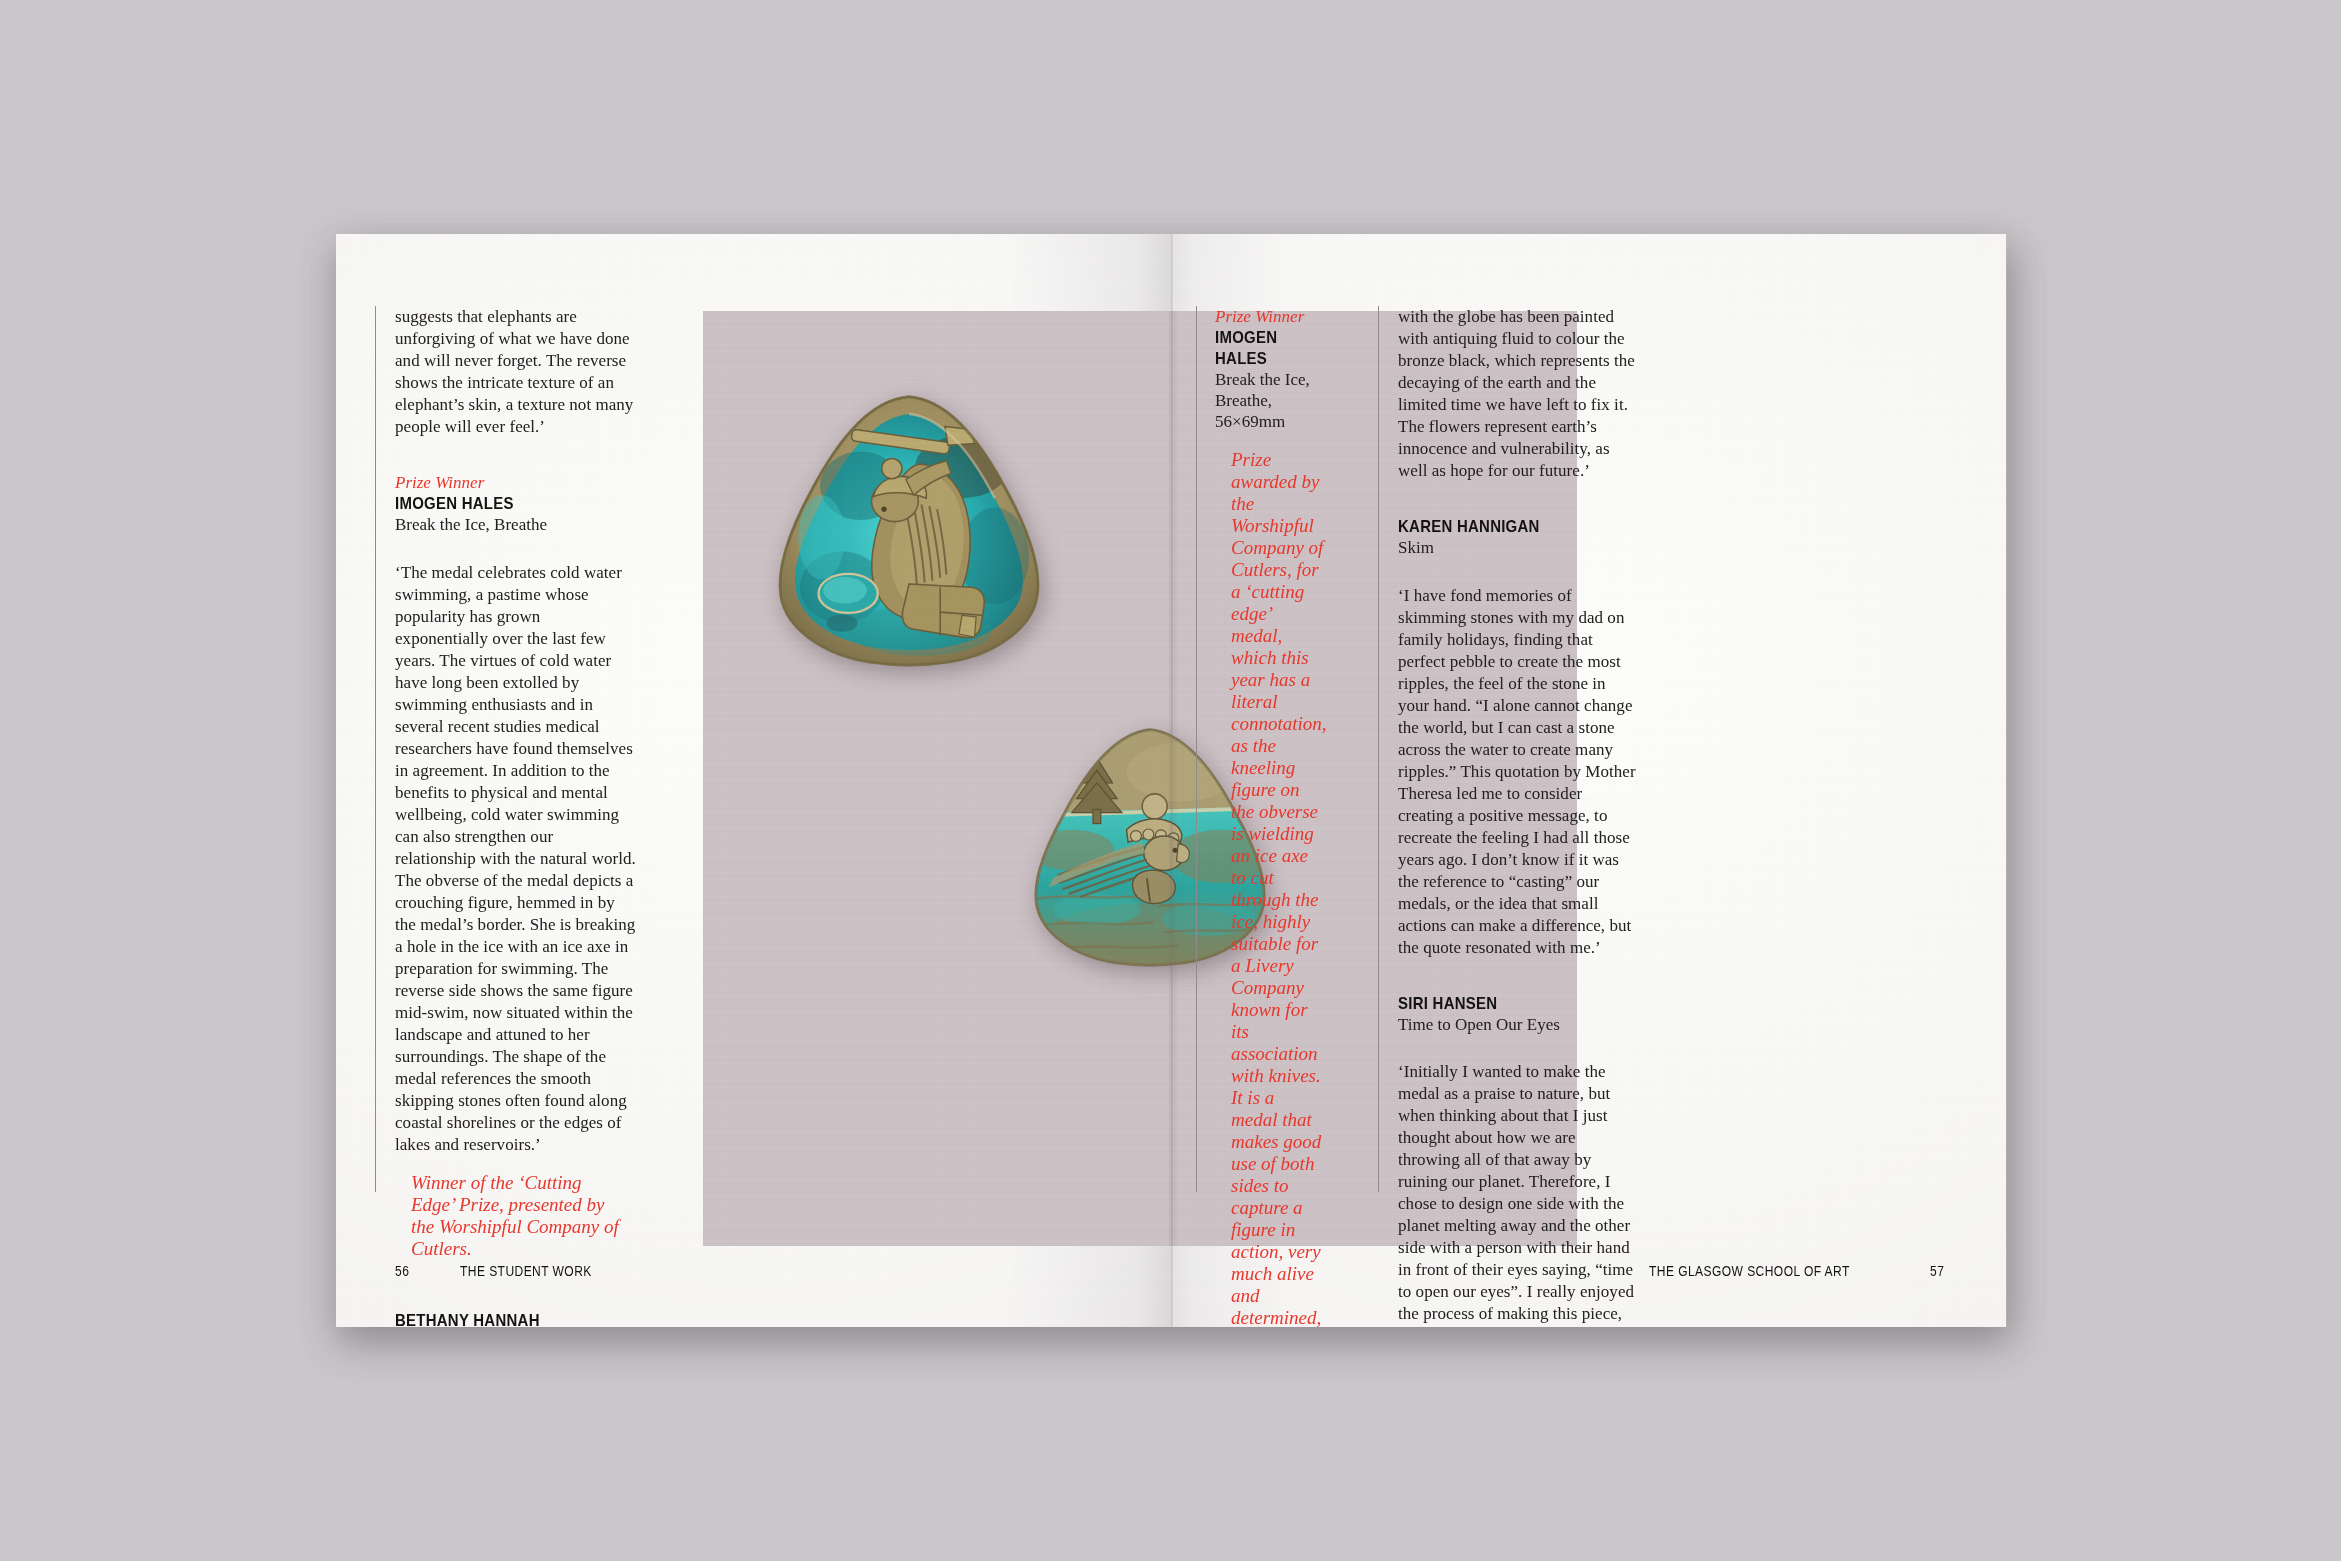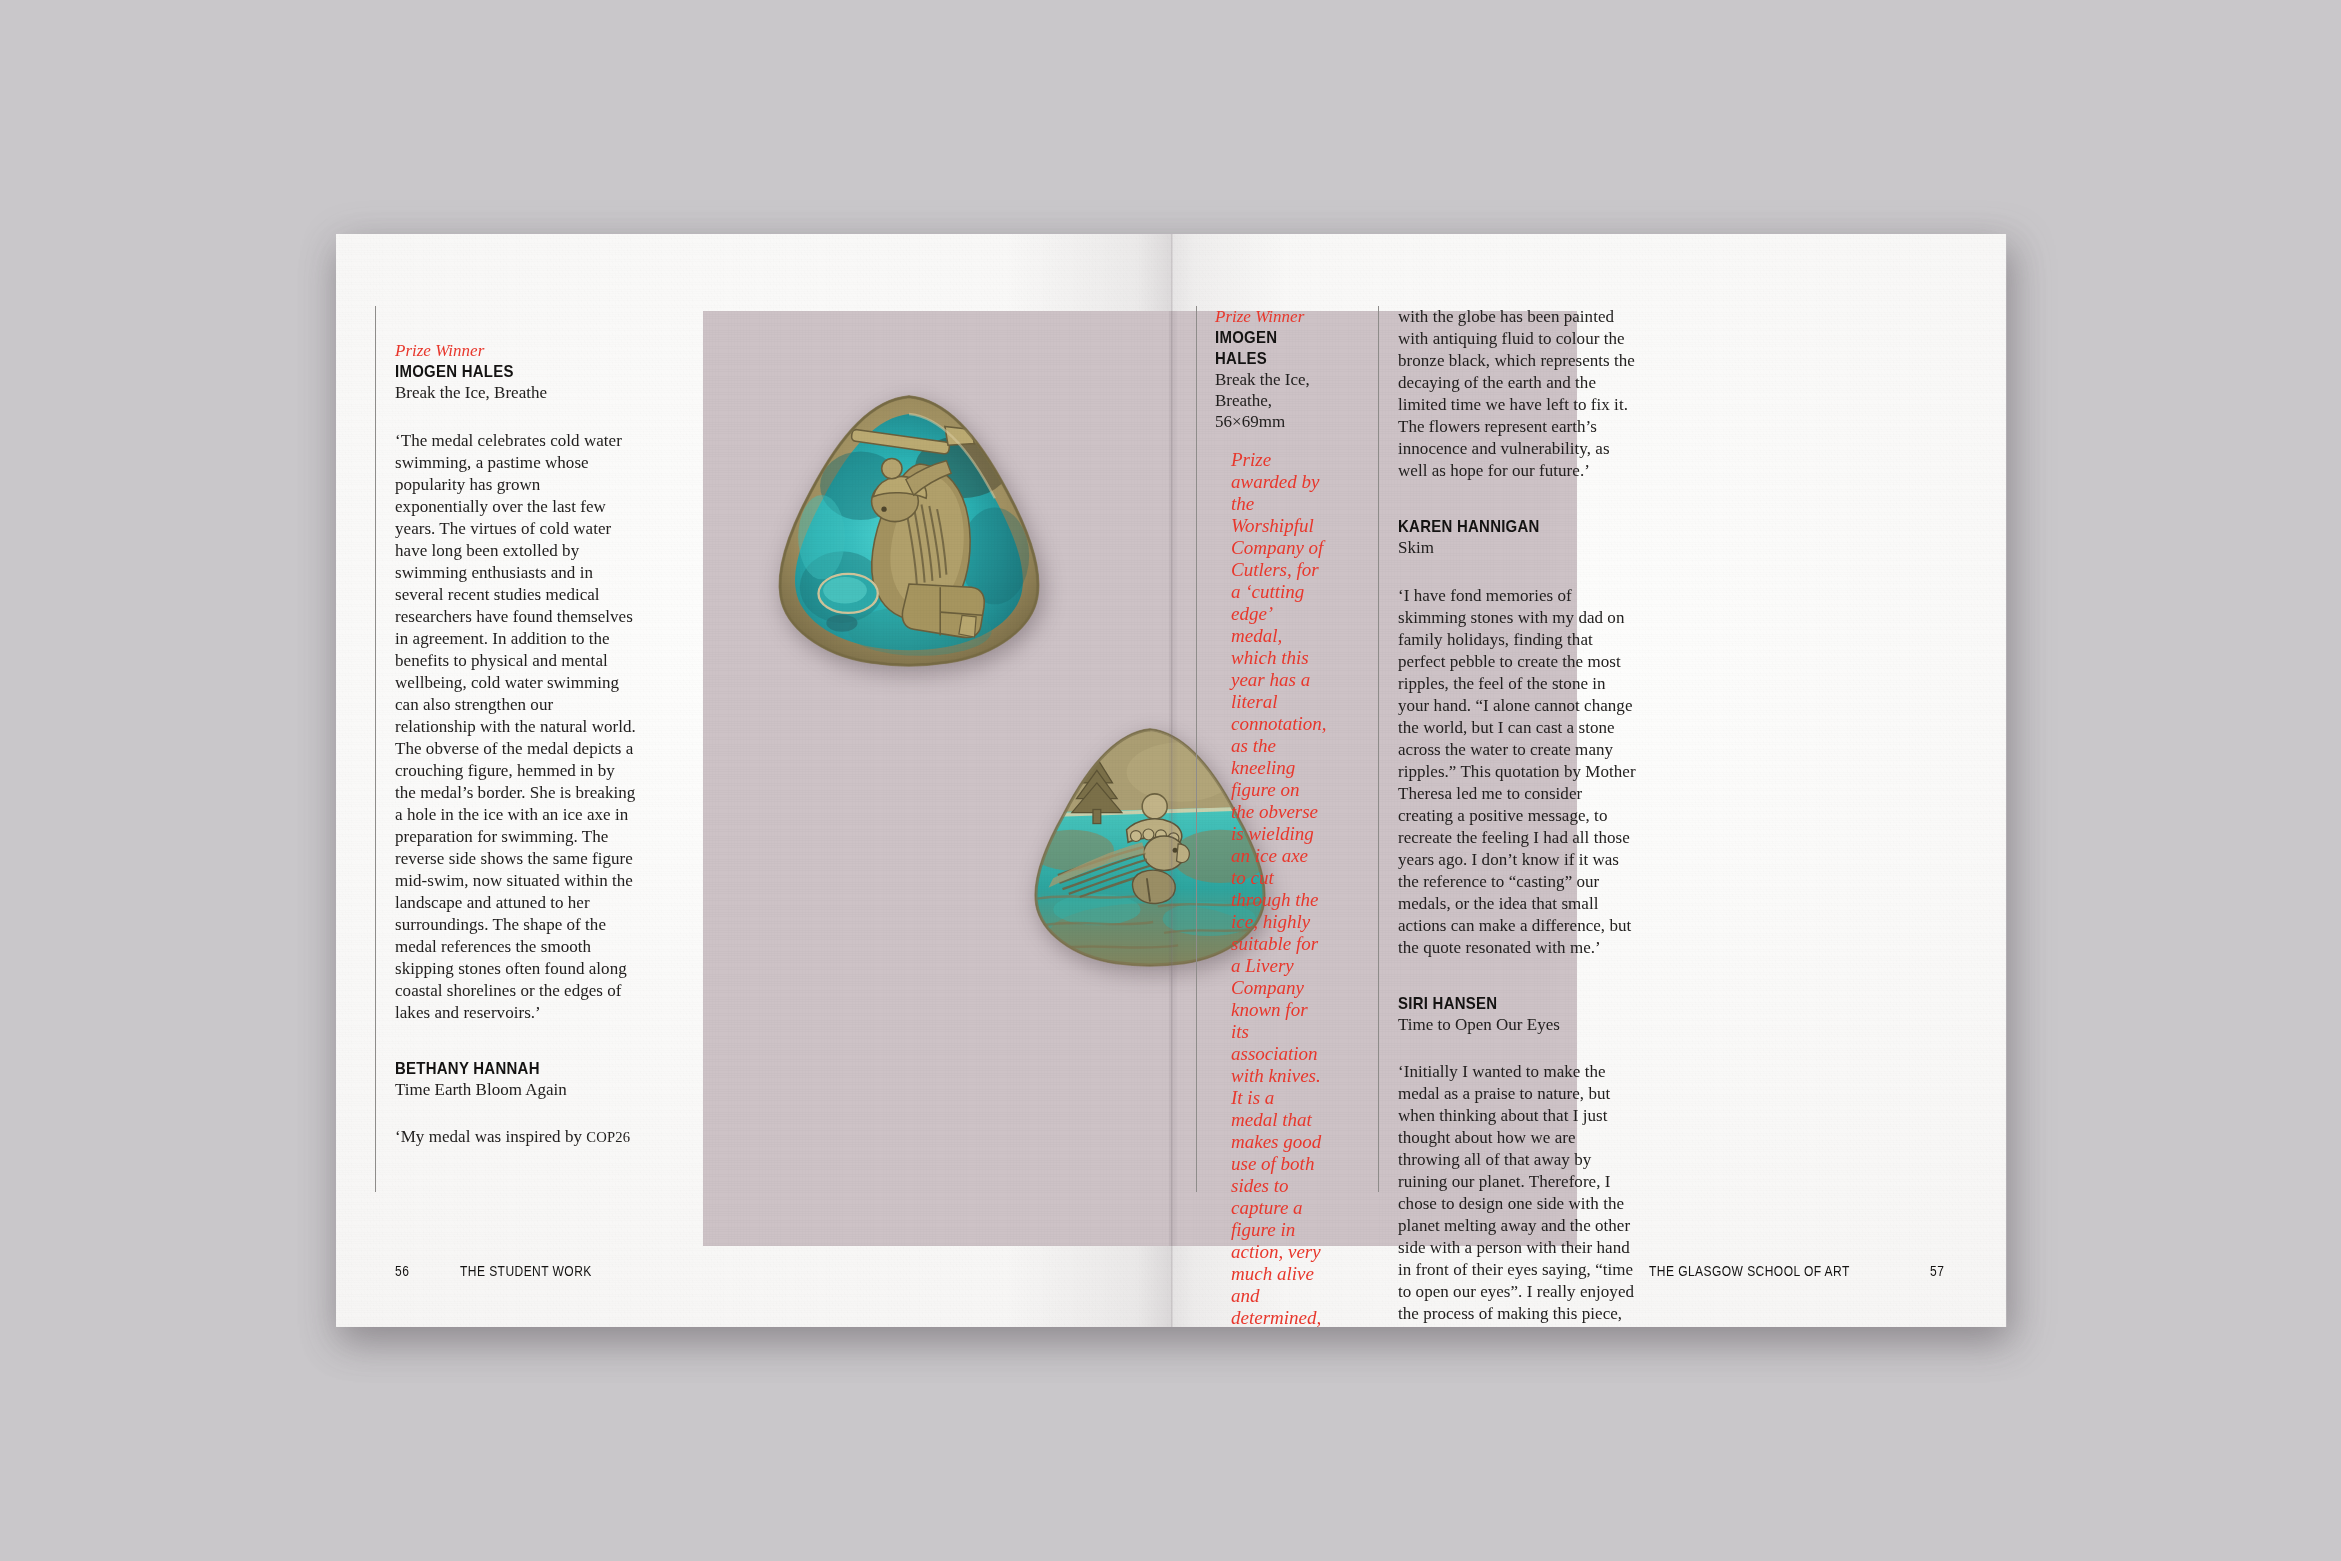--- a/index.html
+++ b/index.html
@@ -213,30 +213,32 @@
 
 <div id="spread-shadow"></div>
 
 <div id="spread">
 
   <div class="page" id="page-left">
 
     <div class="col" id="left-col" style="left:59px; top:72px; width:242px;">
       <div class="col-rule" style="height:886px; left:-20px;"></div>
 
+      <p class="body-txt">suggests that elephants are unforgiving of what we have done and will never forget. The reverse shows the intricate texture of an elephant’s skin, a texture not many people will ever feel.’</p>
 
       <div class="gap-lg"></div>
 
       <p class="kicker">Prize Winner</p>
       <p class="maker">IMOGEN HALES</p>
       <p class="title-it">Break the Ice, Breathe</p>
 
       <div class="gap-md"></div>
 
       <p class="body-txt">‘The medal celebrates cold water swimming, a pastime whose popularity has grown exponentially over the last few years. The virtues of cold water have long been extolled by swimming enthusiasts and in several recent studies medical researchers have found themselves in agreement. In addition to the benefits to physical and mental wellbeing, cold water swimming can also strengthen our relationship with the natural world. The obverse of the medal depicts a crouching figure, hemmed in by the medal’s border. She is breaking a hole in the ice with an ice axe in preparation for swimming. The reverse side shows the same figure mid-swim, now situated within the landscape and attuned to her surroundings. The shape of the medal references the smooth skipping stones often found along coastal shorelines or the edges of lakes and reservoirs.’</p>
+      <p class="red-it">Winner of the ‘Cutting Edge’ Prize, presented by the Worshipful Company of Cutlers.</p>
 
       <div class="gap-lg"></div>
 
       <p class="maker">BETHANY HANNAH</p>
       <p class="title-it">Time Earth Bloom Again</p>
 
       <div class="gap-md"></div>
 
       <p class="body-txt"><span>‘My medal was inspired by </span><span class="sc">COP26</span></p>
     </div>

